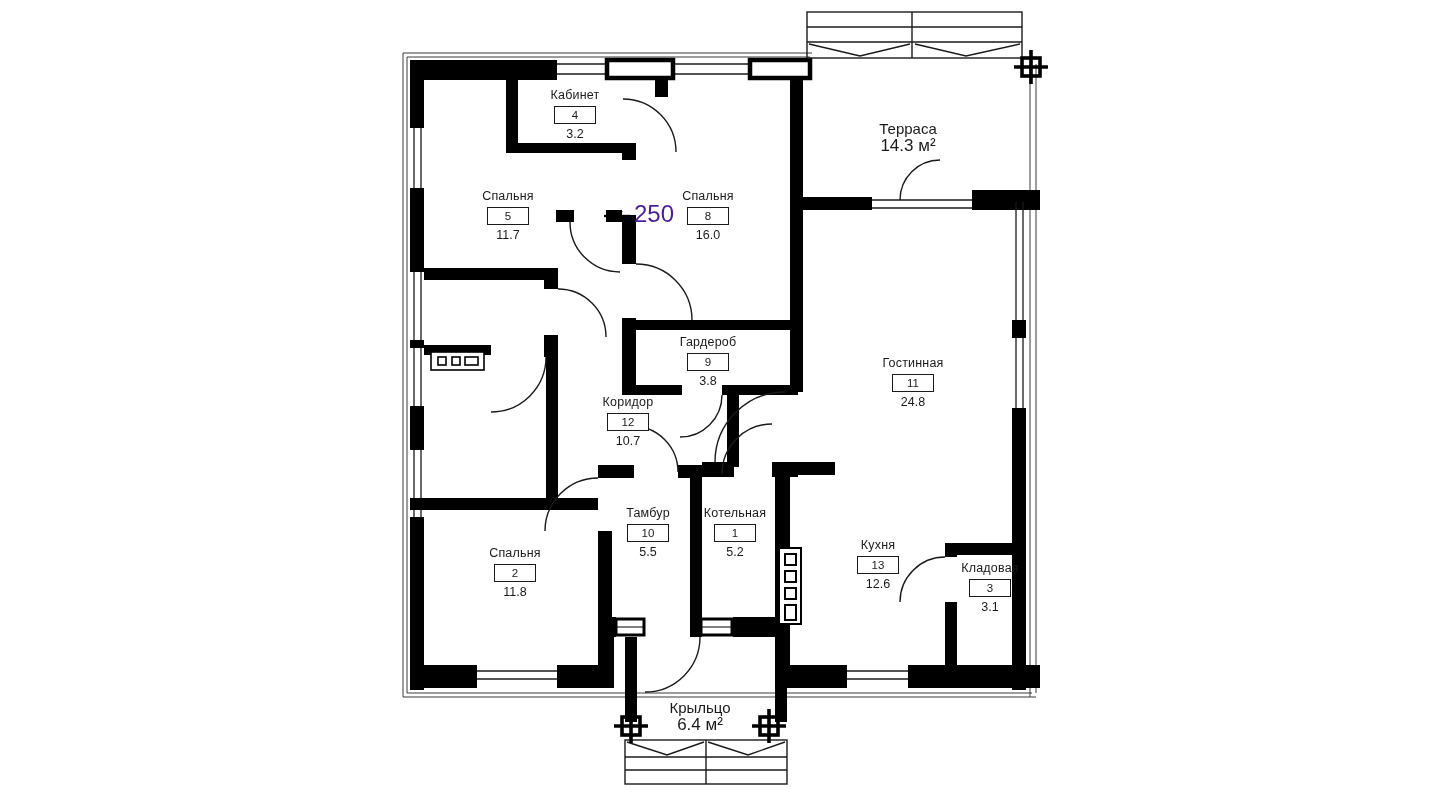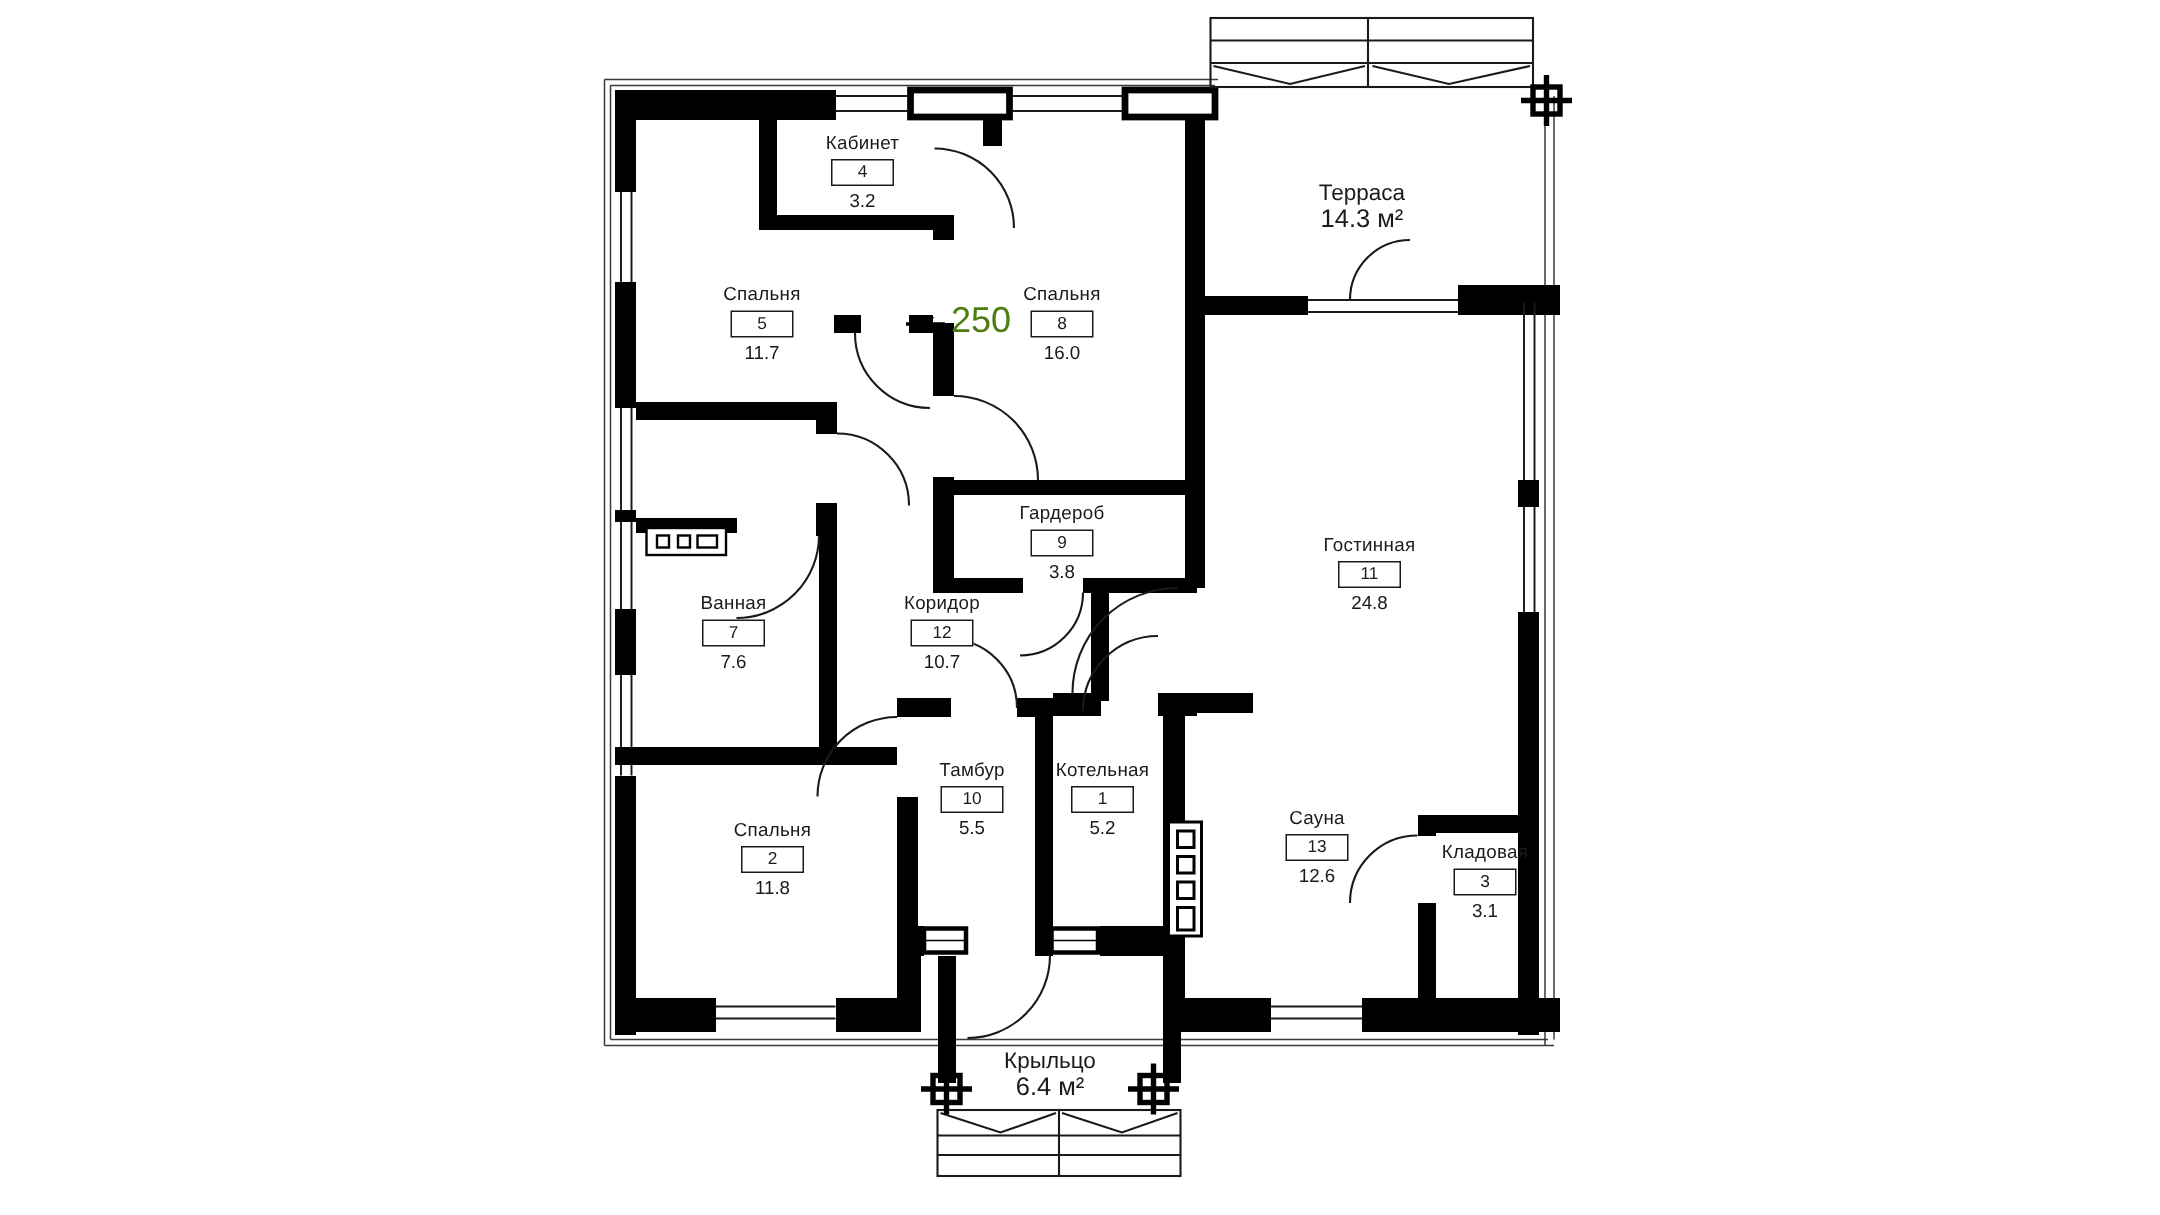--- a/index.html
+++ b/index.html
@@ -7,21 +7,21 @@
          font-family:"Liberation Sans","DejaVu Sans",sans-serif;color:#1a1a1a;}
   #plan-svg{position:absolute;left:0;top:0;width:1440px;height:810px;}
   .room-label{position:absolute;transform:translate(-50%,0);text-align:center;width:120px;}
   .room-name{display:block;font-size:12.5px;line-height:14px;color:#1a1a1a;letter-spacing:.2px;}
   .room-box{display:inline-block;margin-top:4px;width:40px;height:16px;line-height:16px;
             border:1.4px solid #1a1a1a;background:#fff;font-size:11.5px;text-align:center;}
   .room-area{display:block;margin-top:3px;font-size:12.5px;line-height:14px;}
   .outdoor-label{position:absolute;transform:translate(-50%,0);text-align:center;width:160px;margin-top:15px;}
   .outdoor-name{display:block;font-size:15px;line-height:17px;}
   .outdoor-area{display:block;font-size:17px;line-height:17px;}
-  .dim-label{position:absolute;font-size:24px;font-weight:500;color:#4d7c0f;}
+  .dim-label{position:absolute;font-size:24px;font-weight:500;color:#4c1d95;}
 </style>
 </head>
 <body>
 
 <div id="stage">
 
   <svg id="plan-svg" viewBox="0 0 1440 810">
 
     <g stroke="#3a3a3a" stroke-width="1" fill="none">
       <line x1="403" y1="53" x2="403" y2="697"></line>
@@ -229,25 +229,20 @@
   <div class="room-label" style="left:508px;top:189px">
     <span class="room-name">Спальня</span>
     <span class="room-box">5</span>
     <span class="room-area">11.7</span>
   </div>
   <div class="room-label" style="left:708px;top:189px">
     <span class="room-name">Спальня</span>
     <span class="room-box">8</span>
     <span class="room-area">16.0</span>
   </div>
-  <div class="room-label" style="left:489px;top:395px">
-    <span class="room-name">Ванная</span>
-    <span class="room-box">7</span>
-    <span class="room-area">7.6</span>
-  </div>
   <div class="room-label" style="left:708px;top:335px">
     <span class="room-name">Гардероб</span>
     <span class="room-box">9</span>
     <span class="room-area">3.8</span>
   </div>
   <div class="room-label" style="left:628px;top:395px">
     <span class="room-name">Коридор</span>
     <span class="room-box">12</span>
     <span class="room-area">10.7</span>
   </div>
@@ -265,21 +260,21 @@
     <span class="room-name">Тамбур</span>
     <span class="room-box">10</span>
     <span class="room-area">5.5</span>
   </div>
   <div class="room-label" style="left:735px;top:506px">
     <span class="room-name">Котельная</span>
     <span class="room-box">1</span>
     <span class="room-area">5.2</span>
   </div>
   <div class="room-label" style="left:878px;top:538px">
-    <span class="room-name">Сауна</span>
+    <span class="room-name">Кухня</span>
     <span class="room-box">13</span>
     <span class="room-area">12.6</span>
   </div>
   <div class="room-label" style="left:990px;top:561px">
     <span class="room-name">Кладовая</span>
     <span class="room-box">3</span>
     <span class="room-area">3.1</span>
   </div>
 
   <div class="outdoor-label" style="left:908px;top:105px">

